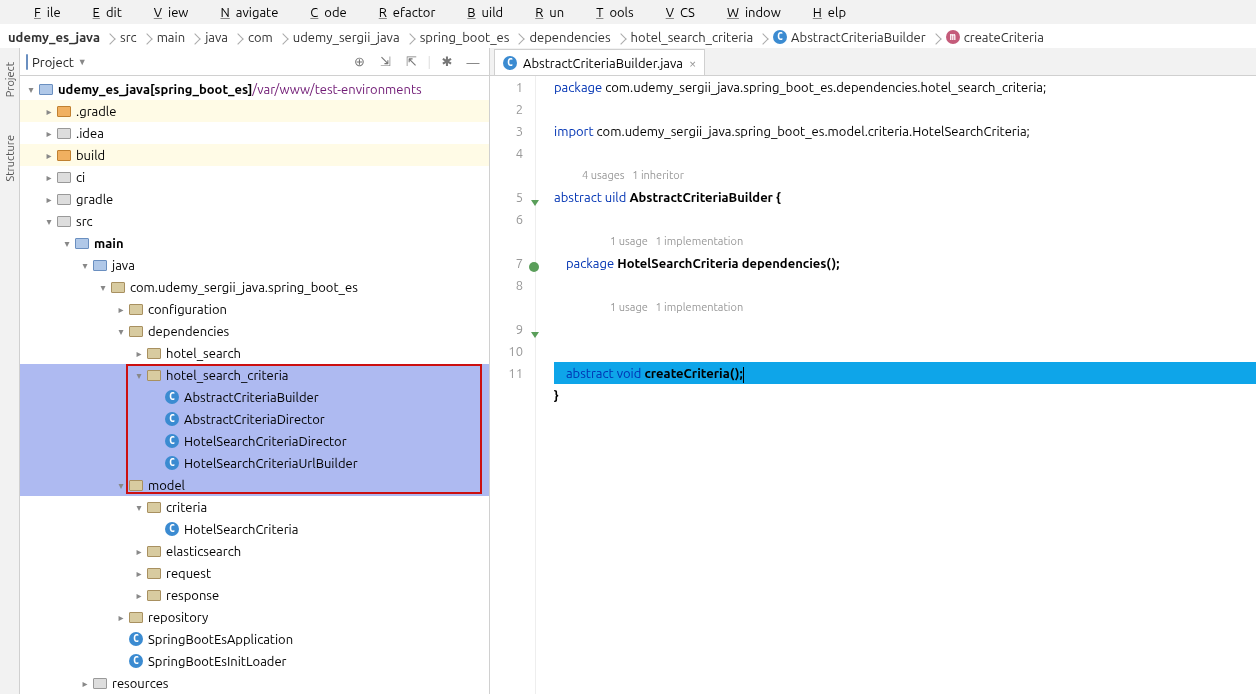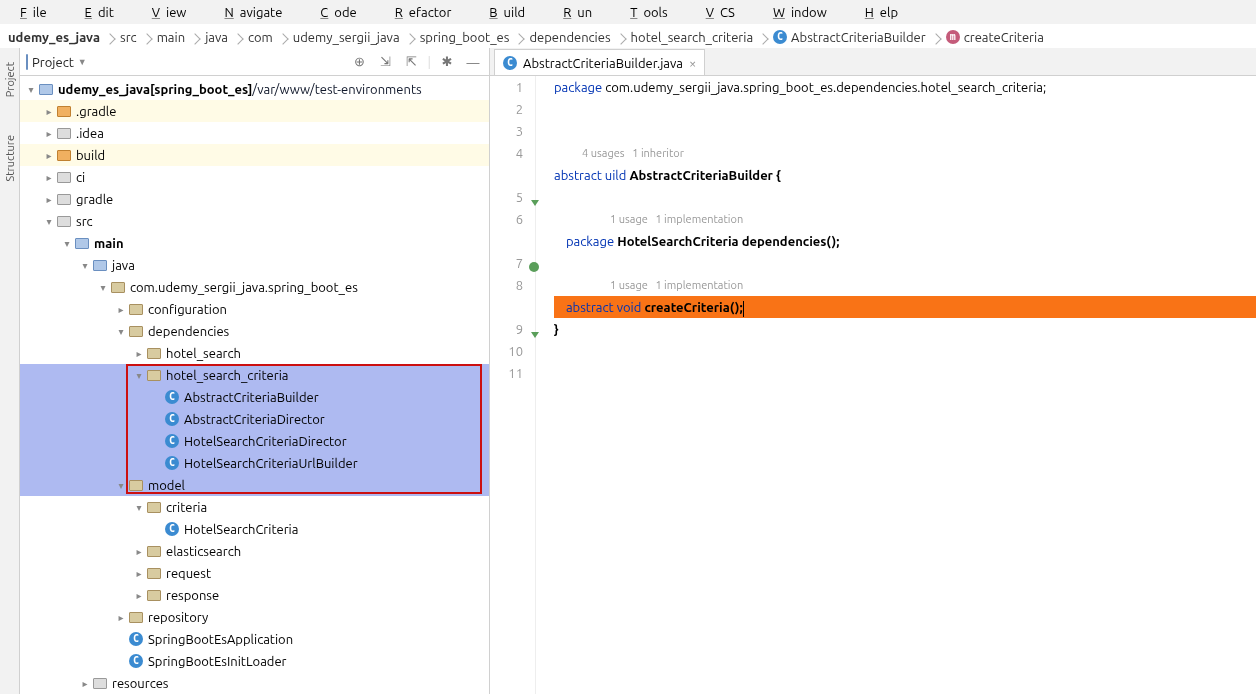--- a/index.html
+++ b/index.html
@@ -1,18 +1,18 @@
 <!DOCTYPE html>
 <html><head>
 <meta charset="utf-8">
 <style>
 * { margin: 0; padding: 0; box-sizing: border-box; font-family: "Ubuntu", "Segoe UI", sans-serif; font-size: 13px; }
 body { background: #fff; color: #000; overflow: hidden; }
 
-.menubar { display: flex; gap: 20px; padding: 4px 8px; height: 24px; align-items: center; background: #f2f2f2; }
+.menubar { display: flex; gap: 14px; padding: 4px 22px; height: 24px; align-items: center; background: #f2f2f2; }
 .menubar span { padding: 1px 6px; cursor: pointer; }
 .menubar .mn-ul { text-decoration: underline; text-decoration-color: #888; }
 
 .breadcrumbs { display: flex; align-items: center; height: 24px; padding: 2px 6px 0 6px; gap: 2px; font-size: 12.5px; color: #333; }
 .breadcrumbs .crumb { display: inline-flex; align-items: center; gap: 4px; padding: 0 2px; }
 .breadcrumbs .sep { color: #bbb; padding: 0 2px; font-size: 16px; line-height: 1; }
 
 .main { display: flex; height: calc(100vh - 48px); }
 
 .leftbar { width: 20px; background: #f2f2f2; border-right: 1px solid #d0d0d0; display: flex; flex-direction: column; align-items: center; padding-top: 10px; gap: 30px; }
@@ -52,21 +52,21 @@
 .gutter .ln { height: 22px; padding-right: 4px; position: relative; }
 .gutter .ln .marker { position: absolute; right: -12px; top: 4px; width: 12px; height: 12px; }
 .mark-down { width: 0; height: 0; border-left: 4px solid transparent; border-right: 4px solid transparent; border-top: 6px solid #5a9e5a; }
 .mark-circ { width: 10px; height: 10px; border-radius: 50%; background: #5a9e5a; }
 .code { flex: 1; padding-left: 18px; }
 .code .cl { height: 22px; white-space: pre; }
 .code .hint { color: #999; font-size: 11px; font-family: "Ubuntu", sans-serif; padding-left: 28px; }
 .code .kw { color: #0033b3; font-weight: normal; }
 .code .cls { color: #000; font-weight: bold; }
 .code .pkg { color: #000; text-align: right; }
-.code .curline { background: #f97316; }
+.code .curline { background: #0ea5e9; margin-top: 44px; }
 .cursor { display: inline-block; width: 1px; height: 16px; background: #000; vertical-align: middle; }
 
 .chev { display: inline-block; width: 8px; height: 8px; border-right: 1.5px solid #aaa; border-bottom: 1.5px solid #aaa; transform: rotate(-45deg); }
 </style>
 </head>
 <body>
 
 <div class="menubar" id="menubar">
     <span><span class="mn-ul">F</span>ile</span>
     <span><span class="mn-ul">E</span>dit</span>
@@ -131,21 +131,21 @@
     </div>
     <div class="tree hlbox" id="tree">
       <div class="redframe" style="left:106px; top:288px; width:356px; height:130px;"></div>
     <div class="tree-row" style="padding-left: 4px;">
           <span class="arrow">▾</span>
           <span class="ic">
             <span class="folder-ic blue"></span>
           </span>
           <b>udemy_es_java</b> 
           <b>[spring_boot_es]</b> 
-          <span style="color:#0f172a">/var/www/test-environments</span>
+          <span style="color:#701a75">/var/www/test-environments</span>
         </div>
         <div class="tree-row yel" style="padding-left: 22px;"><span class="arrow">▸</span><span class="ic">
             <span class="folder-ic orange"></span>
           </span>.gradle</div>
         <div class="tree-row" style="padding-left: 22px;"><span class="arrow">▸</span><span class="ic">
             <span class="folder-ic"></span>
           </span>.idea</div>
         <div class="tree-row yel" style="padding-left: 22px;"><span class="arrow">▸</span><span class="ic">
             <span class="folder-ic orange"></span>
           </span>build</div>
@@ -249,20 +249,21 @@
           <div class="ln">7<span class="marker"><span class="mark-circ" style="display:inline-block"></span></span></div>
           <div class="ln">8</div>
           <div class="ln">&nbsp;</div>
           <div class="ln">9<span class="marker"><span class="mark-down" style="display:inline-block"></span></span></div>
           <div class="ln">10</div>
           <div class="ln">11</div>
         </div>
       <div class="code" id="code">
           <div class="cl"><span class="kw">package</span><span class="pkg"> com.udemy_sergii_java.spring_boot_es.dependencies.hotel_search_criteria;</span></div>
           <div class="cl">&nbsp;</div>
+          <div class="cl"><span class="kw">import</span><span class="pkg"> com.udemy_sergii_java.spring_boot_es.model.criteria.HotelSearchCriteria;</span></div>
           <div class="cl">&nbsp;</div>
           <div class="cl hint">4 usages   1 inheritor</div>
           <div class="cl"><span class="kw">abstract uild</span><span class="cls"> AbstractCriteriaBuilder {</span></div>
           <div class="cl">&nbsp;</div>
           <div class="cl hint" style="padding-left: 56px;">1 usage   1 implementation</div>
           <div class="cl">    <span class="kw">package</span><span class="cls"> HotelSearchCriteria dependencies();</span></div>
           <div class="cl">&nbsp;</div>
           <div class="cl hint" style="padding-left: 56px;">1 usage   1 implementation</div>
           <div class="cl curline">    <span class="kw">abstract void</span><span class="cls"> createCriteria();</span><span class="cursor"></span></div>
           <div class="cl"><span class="cls">}</span></div>

